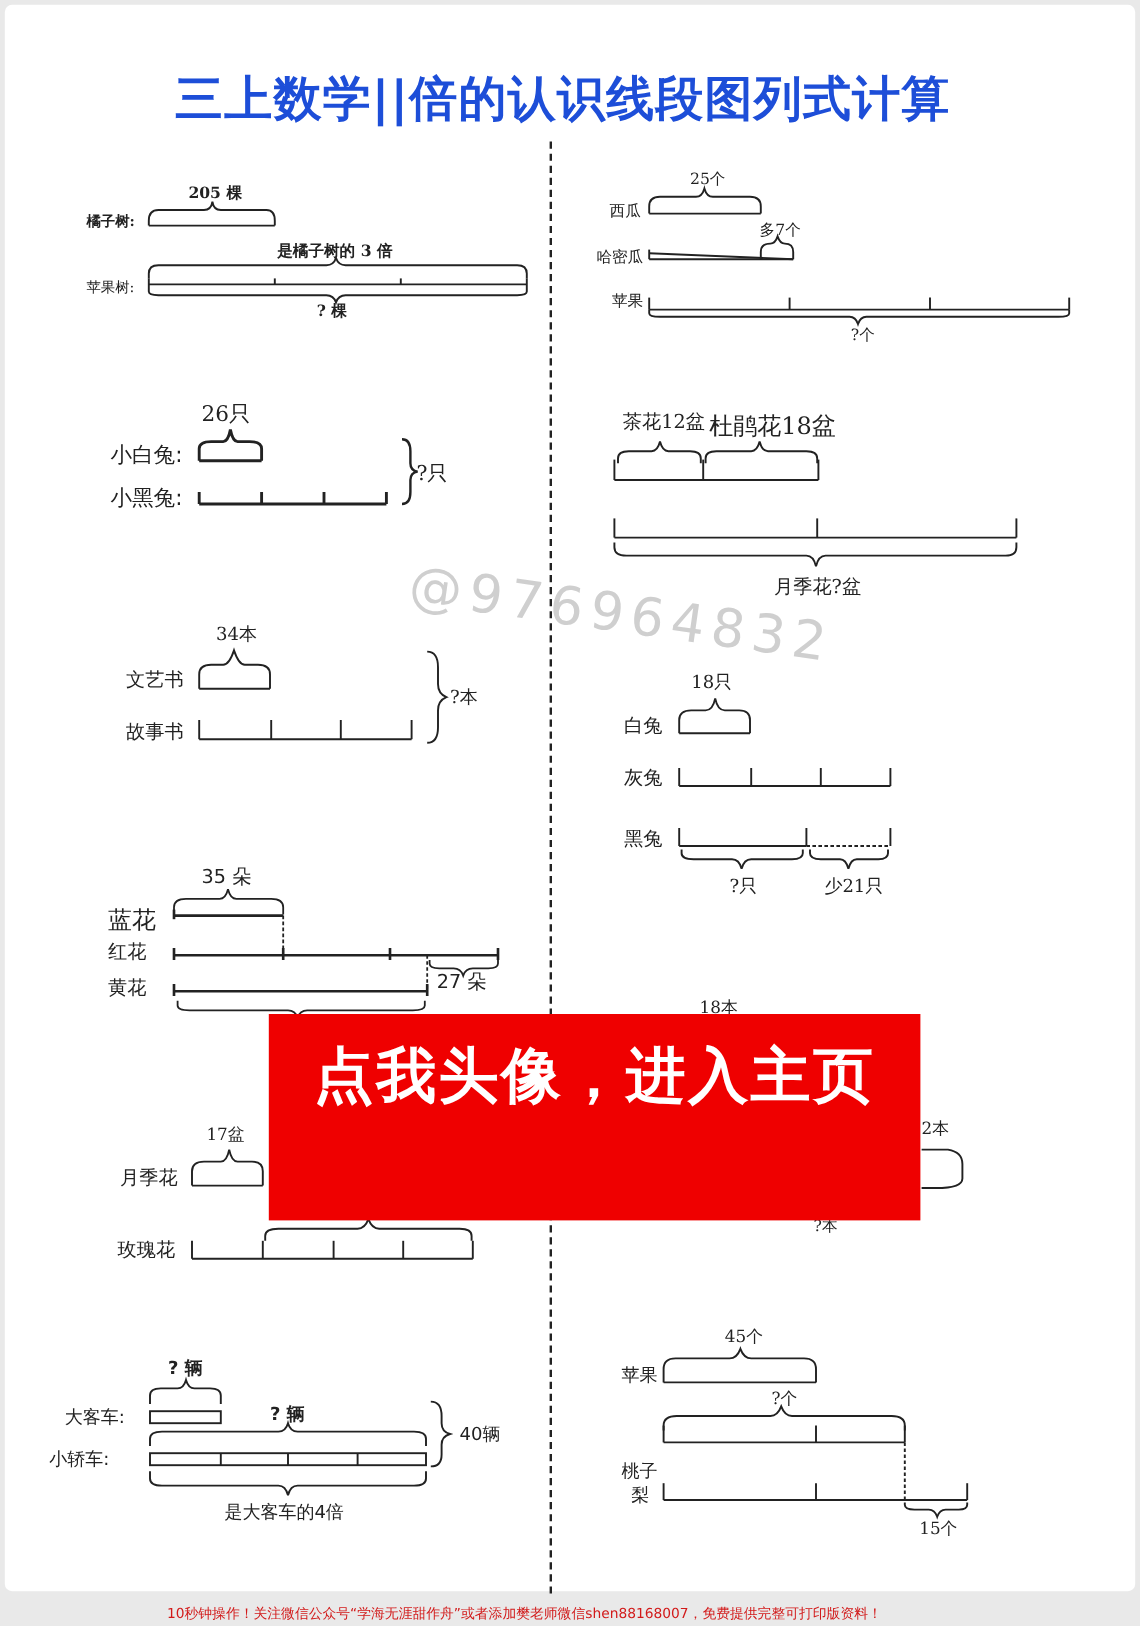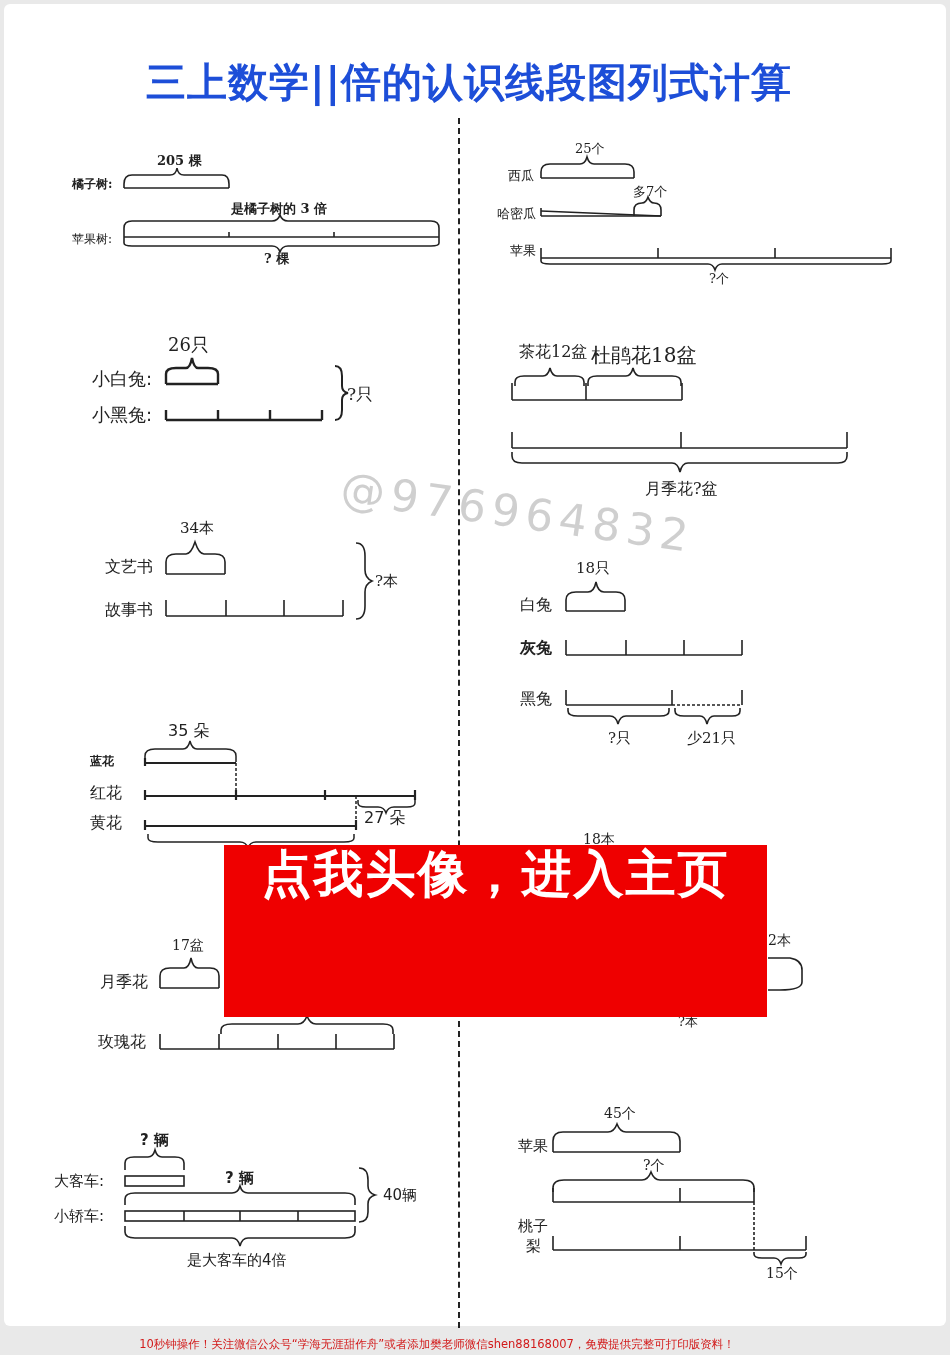--- a/index.html
+++ b/index.html
@@ -5,21 +5,21 @@
   html,body{margin:0;padding:0;background:#e9e9e9;}
   body{width:950px;height:1355px;position:relative;overflow:hidden;font-family:"DejaVu Sans","Liberation Sans",sans-serif;}
   .page{position:absolute;left:4px;top:4px;width:942px;height:1322px;background:#fff;border-radius:6px;}
   .title{position:absolute;left:0;top:55px;width:938px;text-align:center;font-size:40px;font-weight:bold;color:#1d4ed8;letter-spacing:1px;}
   .divider{position:absolute;left:458px;top:118px;height:1210px;border-left:2px dashed #222;}
   svg{position:absolute;left:0;top:0;}
   .lbl{position:absolute;color:#222;white-space:nowrap;}
   .serif{font-family:"DejaVu Serif","Liberation Serif",serif;}
   .watermark{position:absolute;left:345px;top:462px;font-size:44px;color:#bfbfbf;opacity:.75;transform:rotate(8deg);transform-origin:left top;letter-spacing:6px;font-family:"DejaVu Sans",sans-serif;}
   .banner{position:absolute;left:224px;top:845px;width:543px;height:172px;background:#ef0000;color:#fff;font-weight:bold;text-align:center;}
-  .banner .l1{font-size:50px;line-height:58px;letter-spacing:2px;}
+  .banner .l1{font-size:50px;line-height:58px;margin-top:22px;letter-spacing:2px;}
   .banner .l2{font-size:52px;line-height:66px;letter-spacing:1px;}
   .footer{position:absolute;left:0;top:1337px;width:874px;text-align:center;font-size:11.5px;color:#d21a1a;}
 </style>
 </head>
 <body>
 
 <div class="page"></div>
 
 <div class="title">三上数学||倍的认识线段图列式计算</div>
 <div class="divider"></div>
@@ -193,43 +193,43 @@
 
 <div class="lbl serif" style="left:180px;top:519px;font-size:15px;">34本</div>
 <div class="lbl" style="left:105px;top:557px;font-size:16px;">文艺书</div>
 <div class="lbl" style="left:105px;top:600px;font-size:16px;">故事书</div>
 <div class="lbl serif" style="left:375px;top:572px;font-size:15px;">?本</div>
 
 <div class="watermark">@976964832</div>
 
 <div class="lbl serif" style="left:576px;top:559px;font-size:15px;">18只</div>
 <div class="lbl" style="left:520px;top:595px;font-size:16px;">白兔</div>
-<div class="lbl" style="left:520px;top:638px;font-size:16px;font-weight:bold;">灰兔</div>
+<div class="lbl" style="left:520px;top:638px;font-size:16px;">灰兔</div>
 <div class="lbl" style="left:520px;top:689px;font-size:16px;">黑兔</div>
 <div class="lbl serif" style="left:608px;top:729px;font-size:15px;">?只</div>
 <div class="lbl serif" style="left:687px;top:729px;font-size:15px;">少21只</div>
 
 <div class="lbl" style="left:168px;top:721px;font-size:16px;">35 朵</div>
-<div class="lbl" style="left:90px;top:753px;font-size:12px;font-weight:bold;">蓝花</div>
+<div class="lbl" style="left:90px;top:753px;font-size:20px;">蓝花</div>
 <div class="lbl" style="left:90px;top:783px;font-size:16px;">红花</div>
 <div class="lbl" style="left:90px;top:813px;font-size:16px;">黄花</div>
 <div class="lbl" style="left:364px;top:808px;font-size:16px;">27 朵</div>
 
 <div class="lbl serif" style="left:583px;top:831px;font-size:14px;">18本</div>
 <div class="lbl serif" style="left:768px;top:932px;font-size:14px;">2本</div>
 <div class="lbl serif" style="left:678px;top:1013px;font-size:13px;">?本</div>
 
 <div class="lbl serif" style="left:172px;top:937px;font-size:14px;">17盆</div>
 <div class="lbl" style="left:100px;top:972px;font-size:16px;">月季花</div>
 <div class="lbl" style="left:98px;top:1032px;font-size:16px;">玫瑰花</div>
 
 <div class="lbl" style="left:140px;top:1131px;font-size:15px;font-weight:bold;">? 辆</div>
 <div class="lbl" style="left:54px;top:1172px;font-size:15px;text-align:right;">大客车:</div>
 <div class="lbl" style="left:225px;top:1169px;font-size:15px;font-weight:bold;">? 辆</div>
-<div class="lbl" style="left:54px;top:1207px;font-size:15px;">小轿车:</div>
+<div class="lbl" style="left:41px;top:1207px;font-size:15px;">小轿车:</div>
 <div class="lbl" style="left:383px;top:1186px;font-size:15px;">40辆</div>
 <div class="lbl" style="left:187px;top:1251px;font-size:15px;">是大客车的4倍</div>
 
 <div class="lbl serif" style="left:604px;top:1105px;font-size:14px;">45个</div>
 <div class="lbl" style="left:518px;top:1137px;font-size:15px;">苹果</div>
 <div class="lbl serif" style="left:643px;top:1157px;font-size:14px;">?个</div>
 <div class="lbl" style="left:518px;top:1185px;font-size:15px;margin-top:32px;">桃子</div>
 <div class="lbl" style="left:526px;top:1237px;font-size:15px;">梨</div>
 <div class="lbl serif" style="left:766px;top:1265px;font-size:14px;">15个</div>
 

